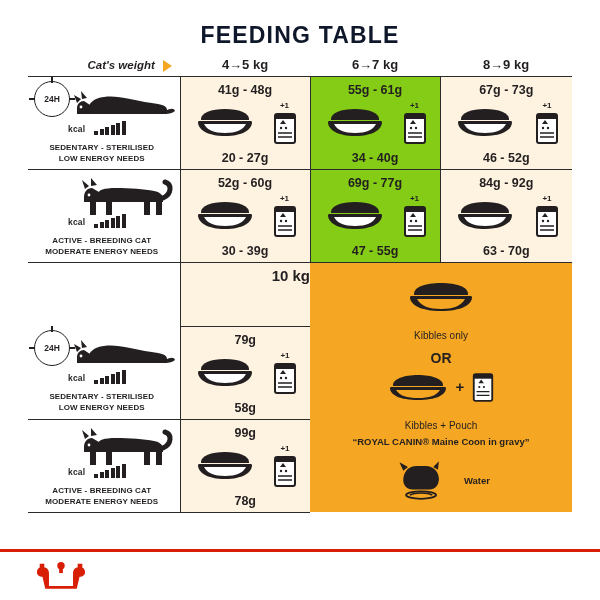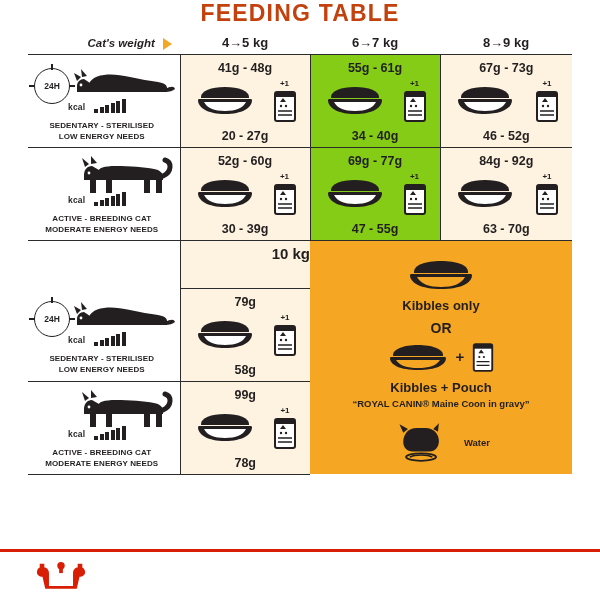--- a/index.html
+++ b/index.html
@@ -19,24 +19,25 @@
   .page {
     position: relative;
     width: 600px;
     height: 600px;
     box-sizing: border-box;
   }
 
   
   .title {
     text-align: center;
-    color: #c2410c;
+    color: #0f172a;
     font-size: 23px;
     font-weight: bold;
     letter-spacing: 1.2px;
+    padding-top: 22px;
     padding-bottom: 8px;
   }
 
   
   .table-wrap {
     position: relative;
     margin: 0 28px;
   }
 
   table.feeding {
@@ -94,21 +95,21 @@
   .catcell {
     width: 152px;
     height: 92px;
     position: relative;
     text-align: center;
     background: #ffffff;
   }
   .clock {
     position: absolute;
     left: 6px;
-    top: 13px;
+    top: 4px;
     width: 34px;
     height: 34px;
     border: 1.6px solid #231f20;
     border-radius: 50%;
     font-size: 8.5px;
     font-weight: bold;
     line-height: 34px;
     text-align: center;
     background: #fff;
   }
@@ -245,23 +246,23 @@
     font-weight: bold;
     line-height: 14px;
     color: #231f20;
   }
   .info-or {
     font-size: 14px;
     font-weight: bold;
     margin: 8px 0 6px;
   }
   .info-caption {
-    margin-top: 8px;
-    font-size: 13px;
-    font-weight: bold;
+    margin-top: 16px;
+    font-size: 10px;
+    font-weight: normal;
   }
   .info-caption2 {
     font-size: 9.5px;
     font-weight: bold;
     line-height: 13px;
     margin-top: 2px;
   }
   .water-row {
     margin-top: 12px;
     display: flex;

